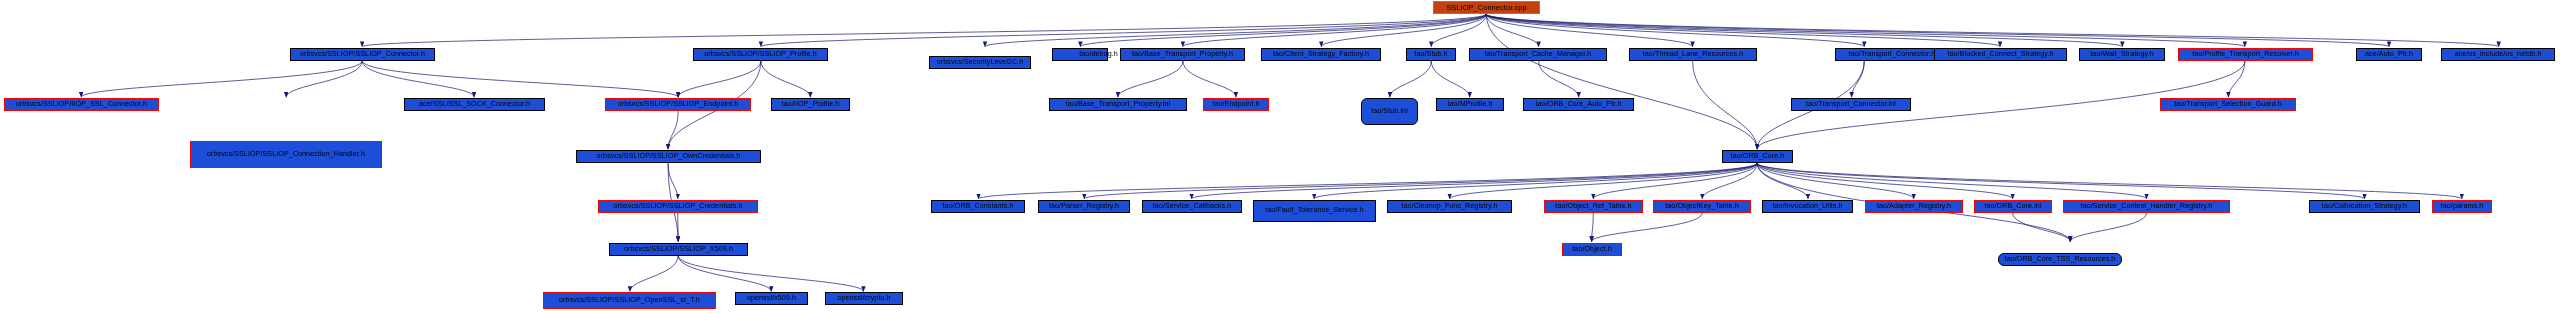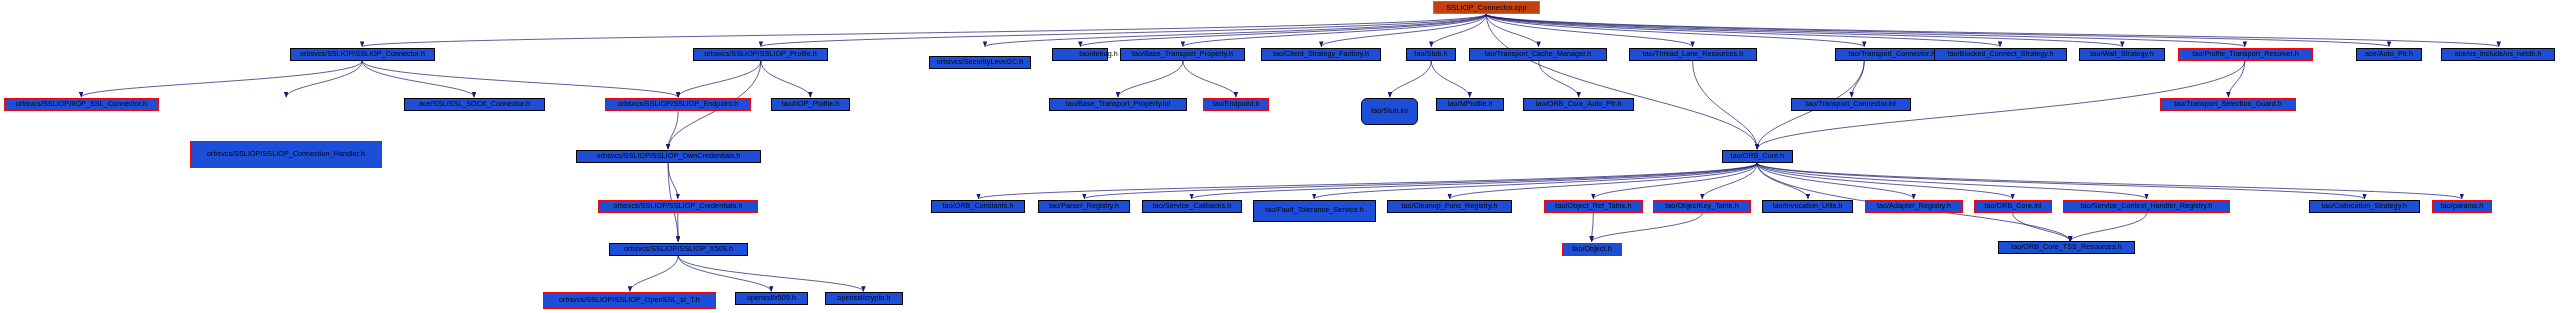--- a/index.html
+++ b/index.html
@@ -220,21 +220,21 @@
       </div>
       <div class="node red" style="left: 2432px; top: 200px; width: 60px; height: 13px;">
         <span class="lbl">tao/params.h</span>
       </div>
       <div class="node" style="left: 609px; top: 243px; width: 139px; height: 13px;">
         <span class="lbl">orbsvcs/SSLIOP/SSLIOP_X509.h</span>
       </div>
       <div class="node red" style="left: 1562px; top: 243px; width: 60px; height: 13px;">
         <span class="lbl">tao/Object.h</span>
       </div>
-      <div class="node" style="left: 1998px; top: 241px; width: 137px; height: 13px;">
+      <div class="node" style="left: 1998px; top: 253px; width: 124px; height: 13px; border-radius: 6px;">
         <span class="lbl">tao/ORB_Core_TSS_Resources.h</span>
       </div>
       <div class="node red" style="left: 543px; top: 292px; width: 173px; height: 17px;">
         <span class="lbl">orbsvcs/SSLIOP/SSLIOP_OpenSSL_st_T.h</span>
       </div>
       <div class="node" style="left: 735px; top: 292px; width: 73px; height: 13px;">
         <span class="lbl">openssl/x509.h</span>
       </div>
       <div class="node" style="left: 825px; top: 292px; width: 78px; height: 13px;">
         <span class="lbl">openssl/crypto.h</span>

